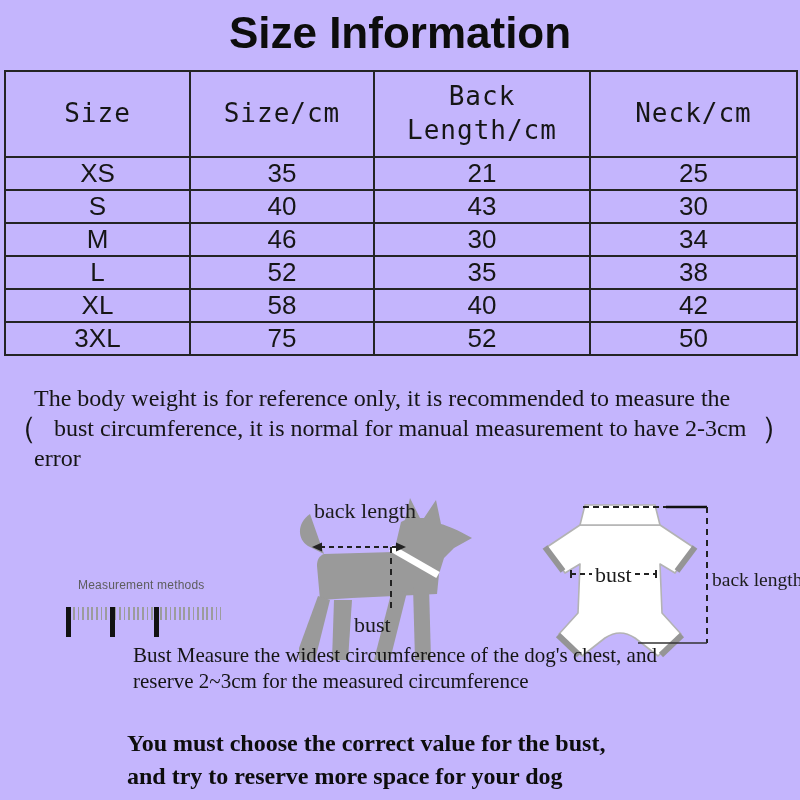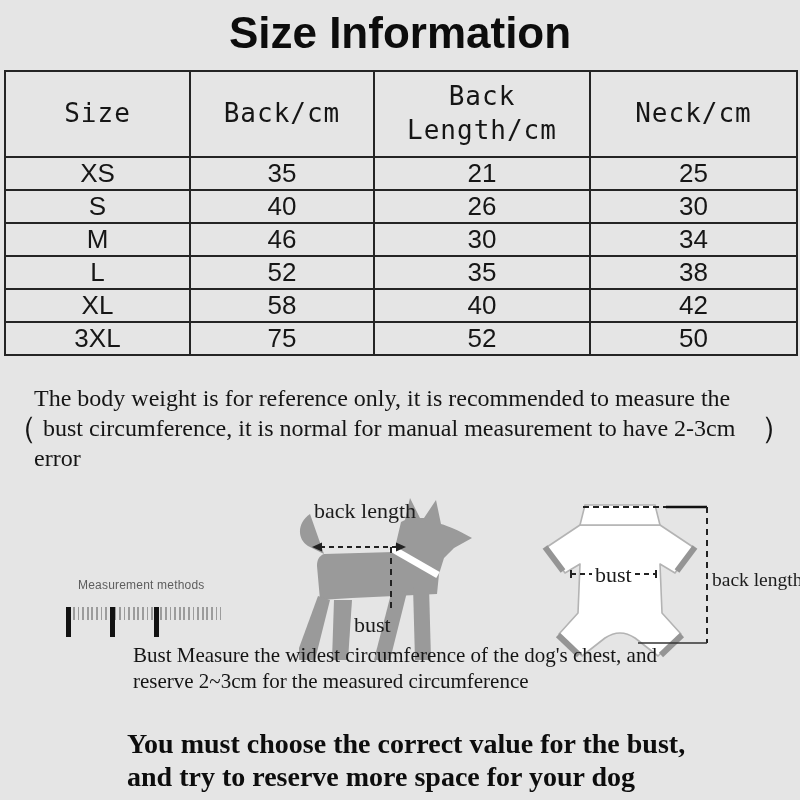--- a/index.html
+++ b/index.html
@@ -1,86 +1,86 @@
 <!DOCTYPE html>
 <html><head>
 <meta charset="utf-8">
 <style>
   html,body{margin:0;padding:0;background:#fff;}
-  .page{position:relative;width:800px;height:800px;background:#e5e5e5;overflow:hidden;
+  .page{position:relative;width:800px;height:800px;background:#c4b5fd;overflow:hidden;
         font-family:"Liberation Sans",sans-serif;color:#111;}
 
   .title{position:absolute;left:0;top:8px;width:800px;text-align:center;margin:0;
          font-family:"Liberation Sans",sans-serif;font-weight:bold;font-size:44px;color:#0d0d0d;}
 
   table.size-table{position:absolute;left:4px;top:70px;width:792px;border-collapse:collapse;
                    table-layout:fixed;}
   .size-table th,.size-table td{border:2px solid #242424;text-align:center;vertical-align:middle;
                    padding:0;overflow:hidden;}
   .size-table th{height:84px;font-family:"DejaVu Sans Mono",monospace;font-weight:normal;
                    font-size:26px;letter-spacing:1px;line-height:1.3;color:#161616;}
   .size-table td{height:27px;font-family:"Liberation Sans",sans-serif;font-size:26px;color:#161616;}
 
   .note{position:absolute;left:6px;top:383px;width:790px;
         font-family:"Liberation Serif",serif;font-size:24px;color:#151515;}
   .note-line{padding-left:28px;line-height:30px;white-space:nowrap;}
   .note-mid{display:flex;align-items:center;line-height:30px;white-space:nowrap;}
   .paren{font-size:31px;line-height:30px;flex:none;}
   .paren.close{margin-left:auto;margin-right:4px;}
-  .note-mid .mid-text{margin-left:6px;}
+  .note-mid .mid-text{margin-left:17px;}
 
   .measure-label{position:absolute;left:78px;top:578px;font-family:"Liberation Sans",sans-serif;
         font-size:12px;color:#5d5d5d;letter-spacing:.2px;}
   .ruler{position:absolute;left:66px;top:607px;width:162px;height:31px;}
   .tick-big{position:absolute;top:0;width:5px;height:30px;background:#121212;}
   .tick-band{position:absolute;left:7px;top:0;width:148px;height:13px;
         background:repeating-linear-gradient(to right,#9c9c9c 0 1.8px,transparent 1.8px 4.6px);}
 
   .dog-svg{position:absolute;left:288px;top:486px;overflow:visible;}
   .garment-svg{position:absolute;left:535px;top:485px;overflow:visible;}
   .svg-label{font-family:"Liberation Serif",serif;fill:#1c1c1c;}
 
   .footer-note{position:absolute;left:133px;top:642px;font-family:"Liberation Serif",serif;
         font-size:21px;line-height:26px;color:#151515;white-space:nowrap;}
   .footer-bold{position:absolute;left:127px;top:727px;font-family:"Liberation Serif",serif;
-        font-size:28px;font-weight:bold;line-height:33px;color:#0d0d0d;white-space:nowrap;}
+        font-size:24px;font-weight:bold;line-height:33px;color:#0d0d0d;white-space:nowrap;}
 </style>
 </head>
 <body>
 
 <div class="page">
 
   <h1 class="title">Size Information</h1>
 
   <table class="size-table">
     <colgroup>
       <col style="width:185px">
         <col style="width:184px">
         <col style="width:216px">
         <col style="width:207px">
     </colgroup>
     <thead>
       <tr>
         <th>Size</th>
-        <th>Back/cm</th>
+        <th>Size/cm</th>
         <th>Back Length/cm</th>
         <th>Neck/cm</th>
       </tr>
     </thead>
     <tbody>
       <tr>
         <td>XS</td>
         <td>35</td>
         <td>21</td>
         <td>25</td>
       </tr>
       <tr>
         <td>S</td>
         <td>40</td>
-        <td>26</td>
+        <td>43</td>
         <td>30</td>
       </tr>
       <tr>
         <td>M</td>
         <td>46</td>
         <td>30</td>
         <td>34</td>
       </tr>
       <tr>
         <td>L</td>

